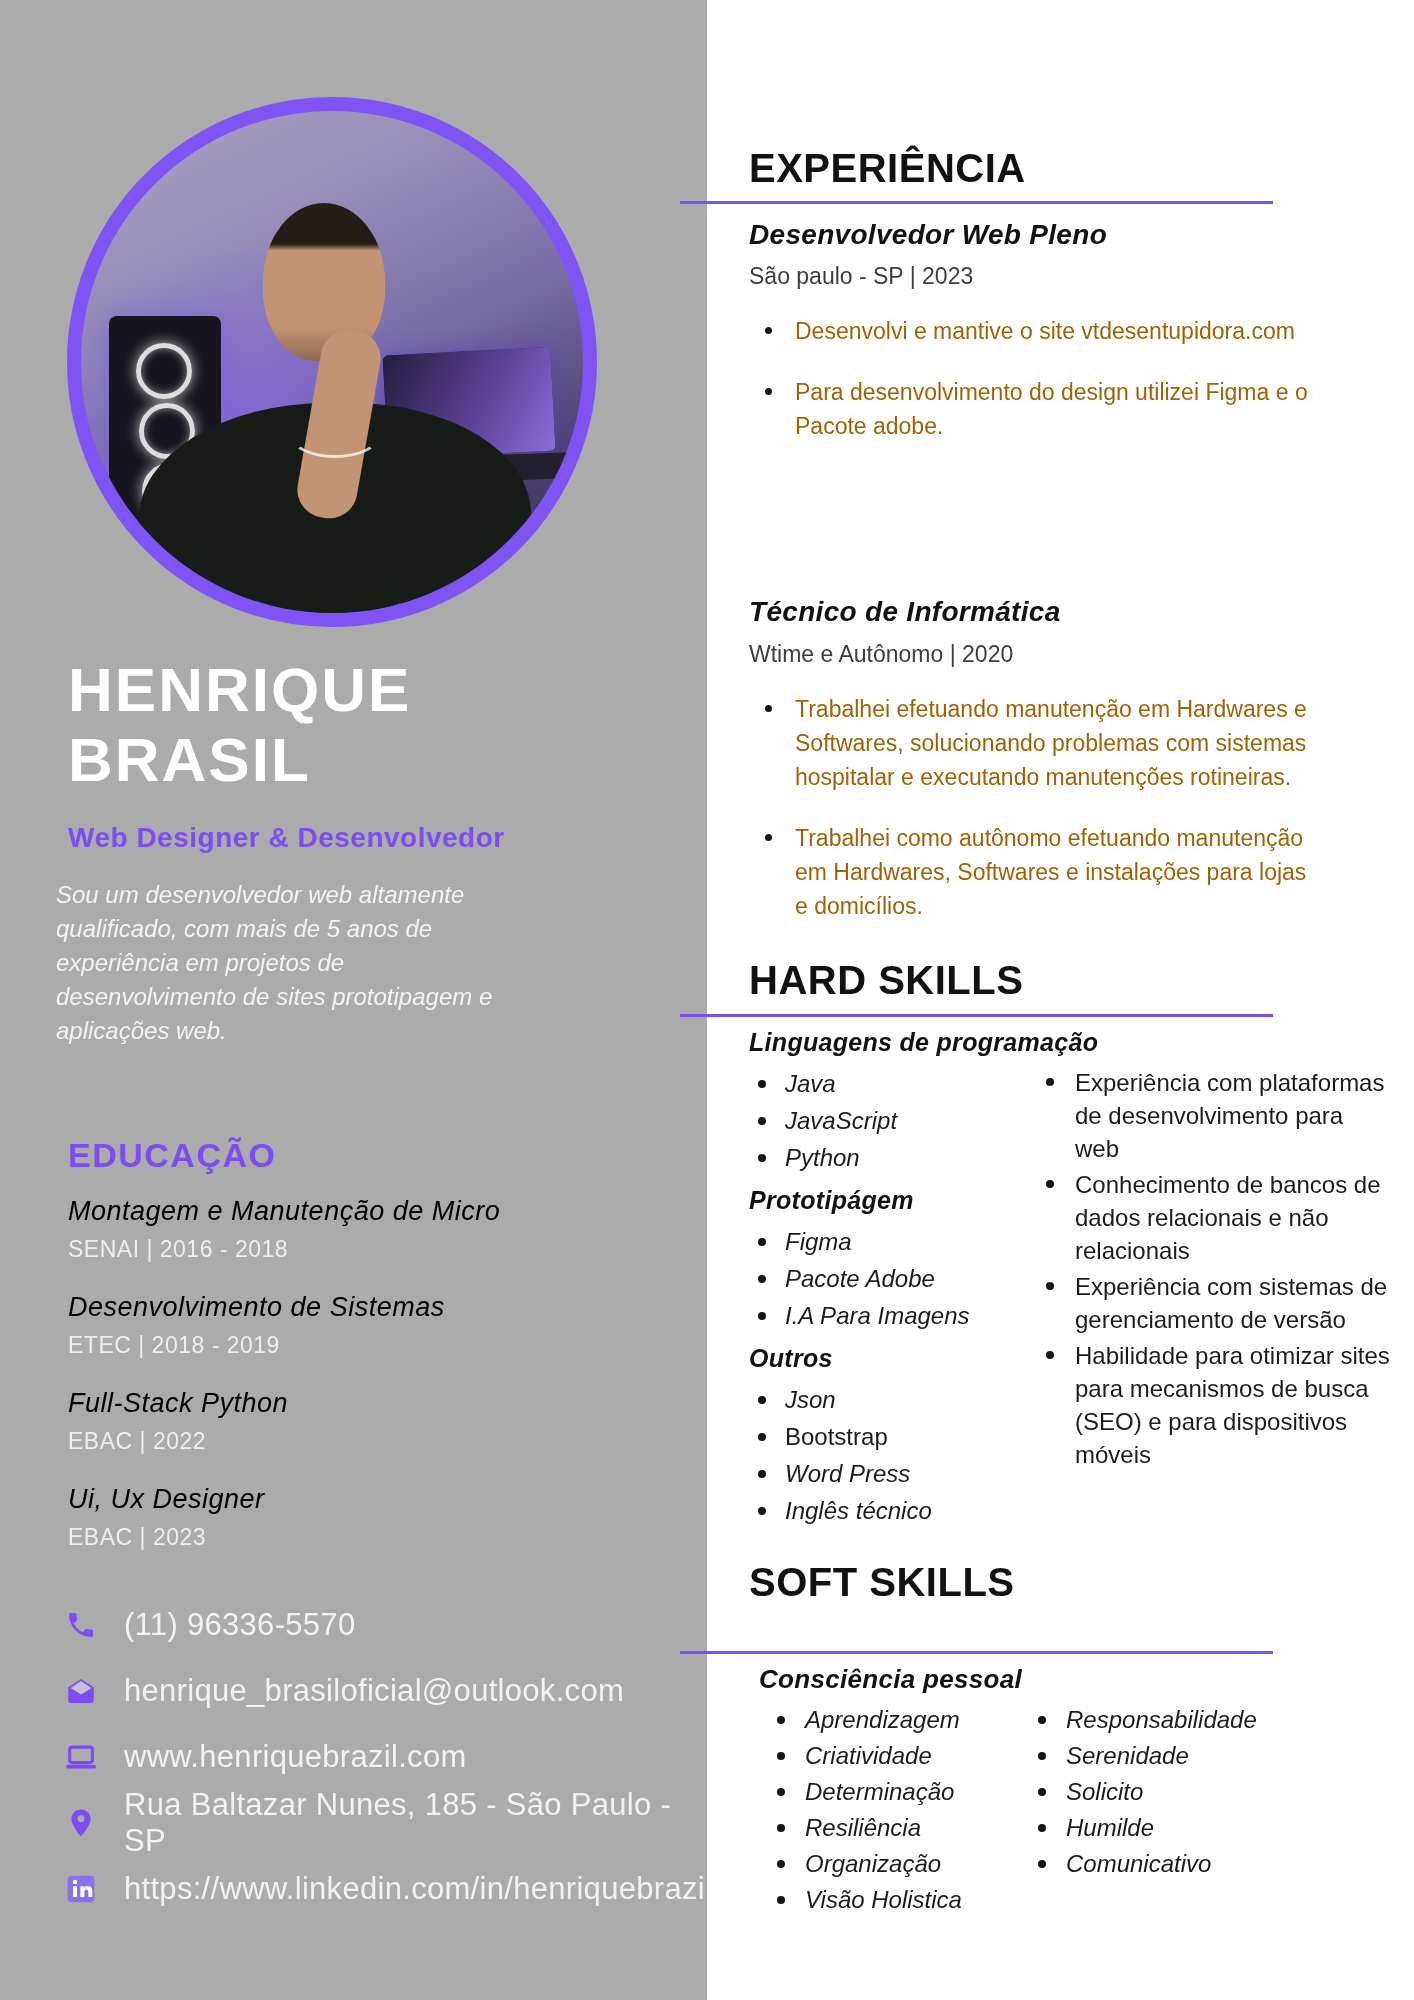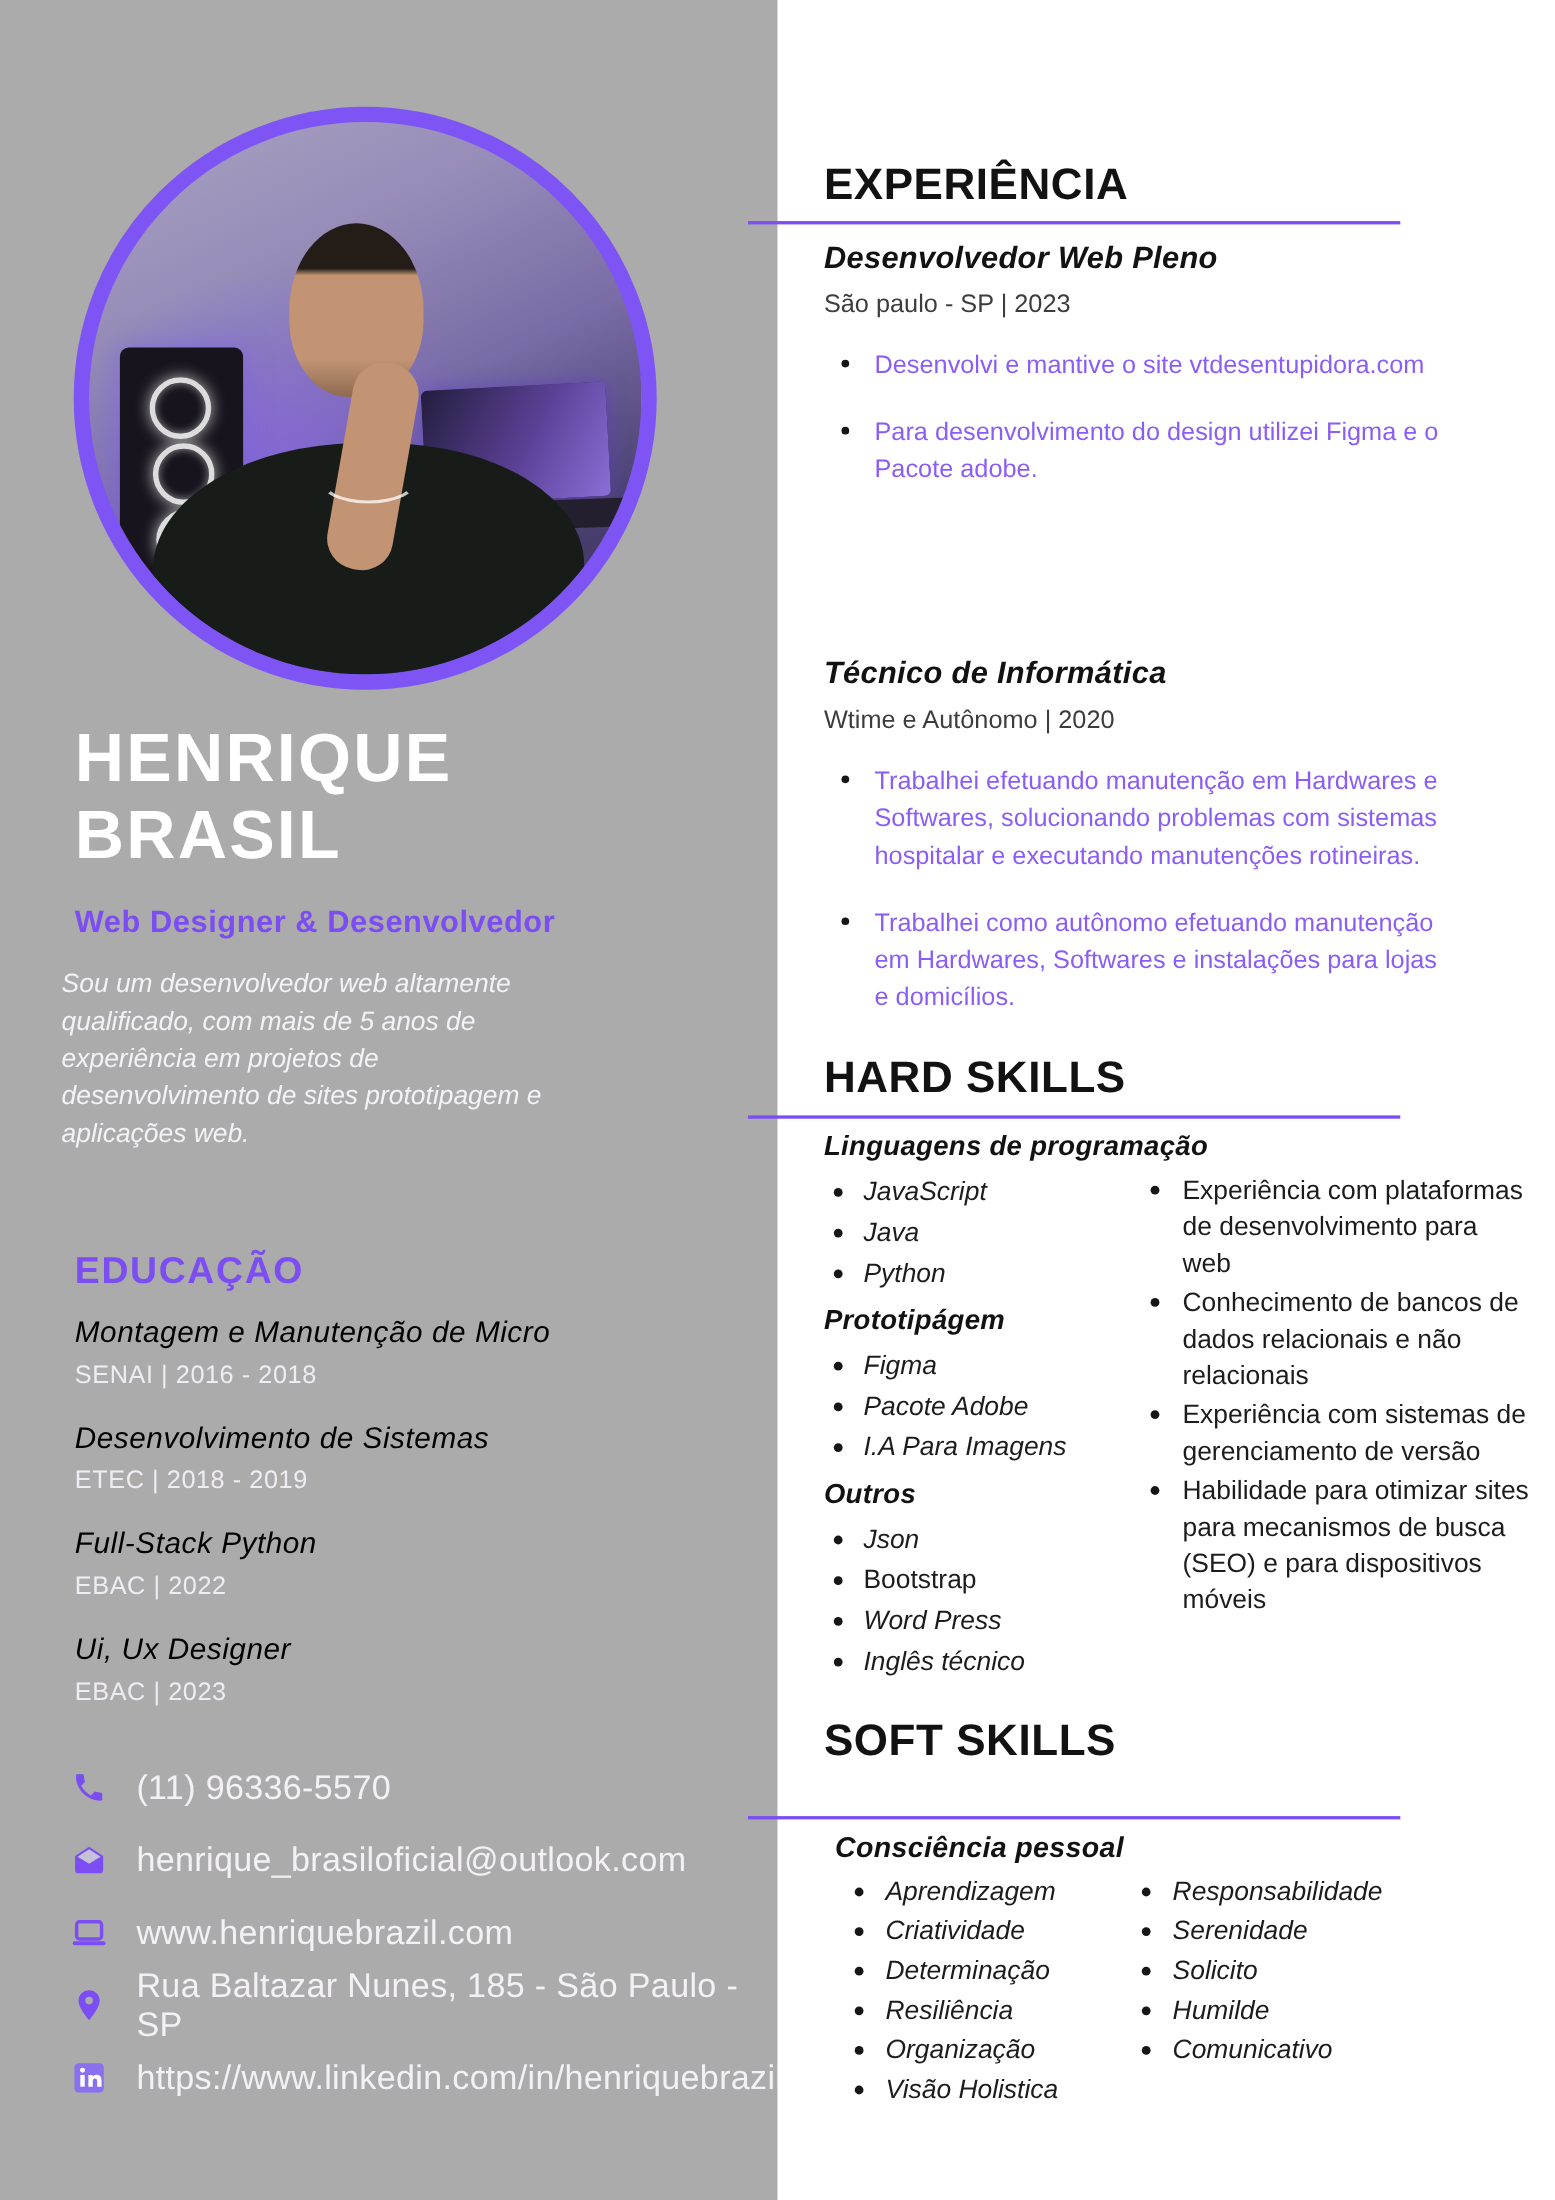--- a/index.html
+++ b/index.html
@@ -54,21 +54,21 @@
   .ctext{margin-left:24px;color:#f3f1f6;font-size:31px;font-weight:400;letter-spacing:.3px;}
 
   
   .main{position:absolute;left:707px;top:0;width:707px;height:2000px;background:#ffffff;color:#1a1a1a;}
   .sec-title{position:absolute;left:42px;font-size:40px;font-weight:800;color:#121212;letter-spacing:.5px;}
   .rule{position:absolute;left:-27px;width:593px;height:3px;background:#7b4df2;}
 
   .job-role{position:absolute;left:42px;font-size:28px;font-weight:700;font-style:italic;color:#121212;letter-spacing:.3px;}
   .job-meta{position:absolute;left:42px;font-size:23px;color:#3d3d3d;font-weight:400;}
   ul.blist{position:absolute;left:56px;margin:0;padding:0;list-style:none;width:560px;}
-  ul.blist li{position:relative;padding-left:32px;font-size:23px;line-height:34px;color:#8b5cf6;margin-bottom:27px;}
+  ul.blist li{position:relative;padding-left:32px;font-size:23px;line-height:34px;color:#a16207;margin-bottom:27px;}
   ul.blist li::before{content:"";position:absolute;left:2px;top:13px;width:7px;height:7px;border-radius:50%;background:#161616;}
 
   .hs-left{position:absolute;left:42px;top:1028px;width:400px;}
   .hs-h{font-size:25px;font-weight:700;font-style:italic;color:#121212;margin:10px 0 8px 0;letter-spacing:.3px;}
   ul.slist{margin:0 0 8px 0;padding:0;list-style:none;}
   ul.slist li{position:relative;padding-left:36px;font-size:24px;line-height:37px;color:#1c1c1c;font-style:italic;}
   ul.slist li.no-italic{font-style:normal;}
   ul.slist li::before{content:"";position:absolute;left:9px;top:15px;width:8px;height:8px;border-radius:50%;background:#161616;}
 
   .hs-right{position:absolute;left:335px;top:1066px;width:350px;}
@@ -208,22 +208,22 @@
       <li>Trabalhei efetuando manutenção em Hardwares e Softwares, solucionando problemas com sistemas hospitalar e executando manutenções rotineiras.</li>
       <li>Trabalhei como autônomo efetuando manutenção em Hardwares, Softwares e instalações para lojas e domicílios.</li>
     </ul>
 
     <div class="sec-title" style="top:958px;">HARD SKILLS</div>
     <div class="rule" style="top:1014px;"></div>
 
     <div class="hs-left">
       <div class="hs-h" style="margin-top:0;">Linguagens de programação</div>
       <ul class="slist">
+        <li>Java</li>
         <li>JavaScript</li>
-        <li>Java</li>
         <li>Python</li>
       </ul>
       <div class="hs-h">Prototipágem</div>
       <ul class="slist">
         <li>Figma</li>
         <li>Pacote Adobe</li>
         <li>I.A Para Imagens</li>
       </ul>
       <div class="hs-h">Outros</div>
       <ul class="slist">

